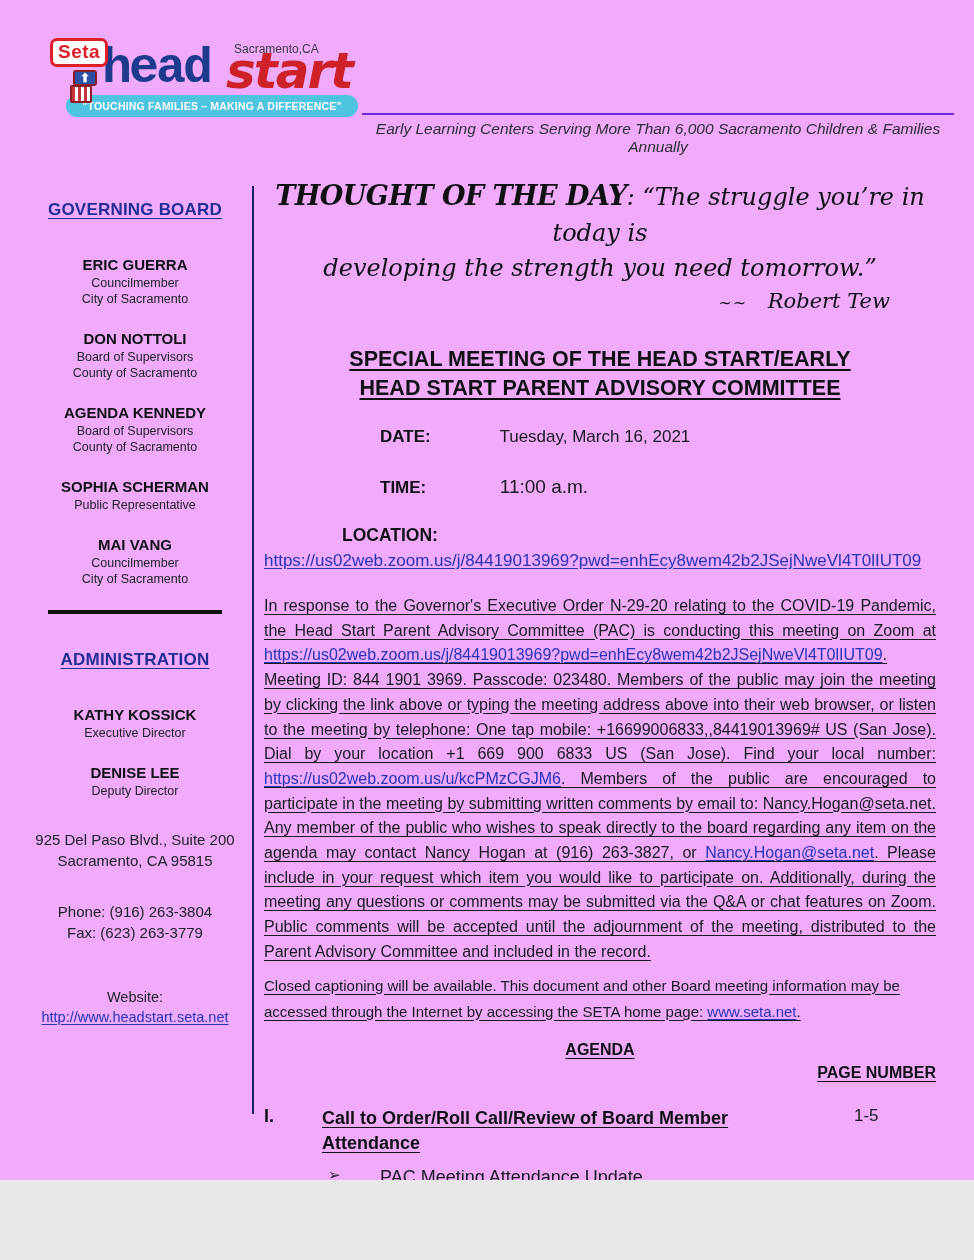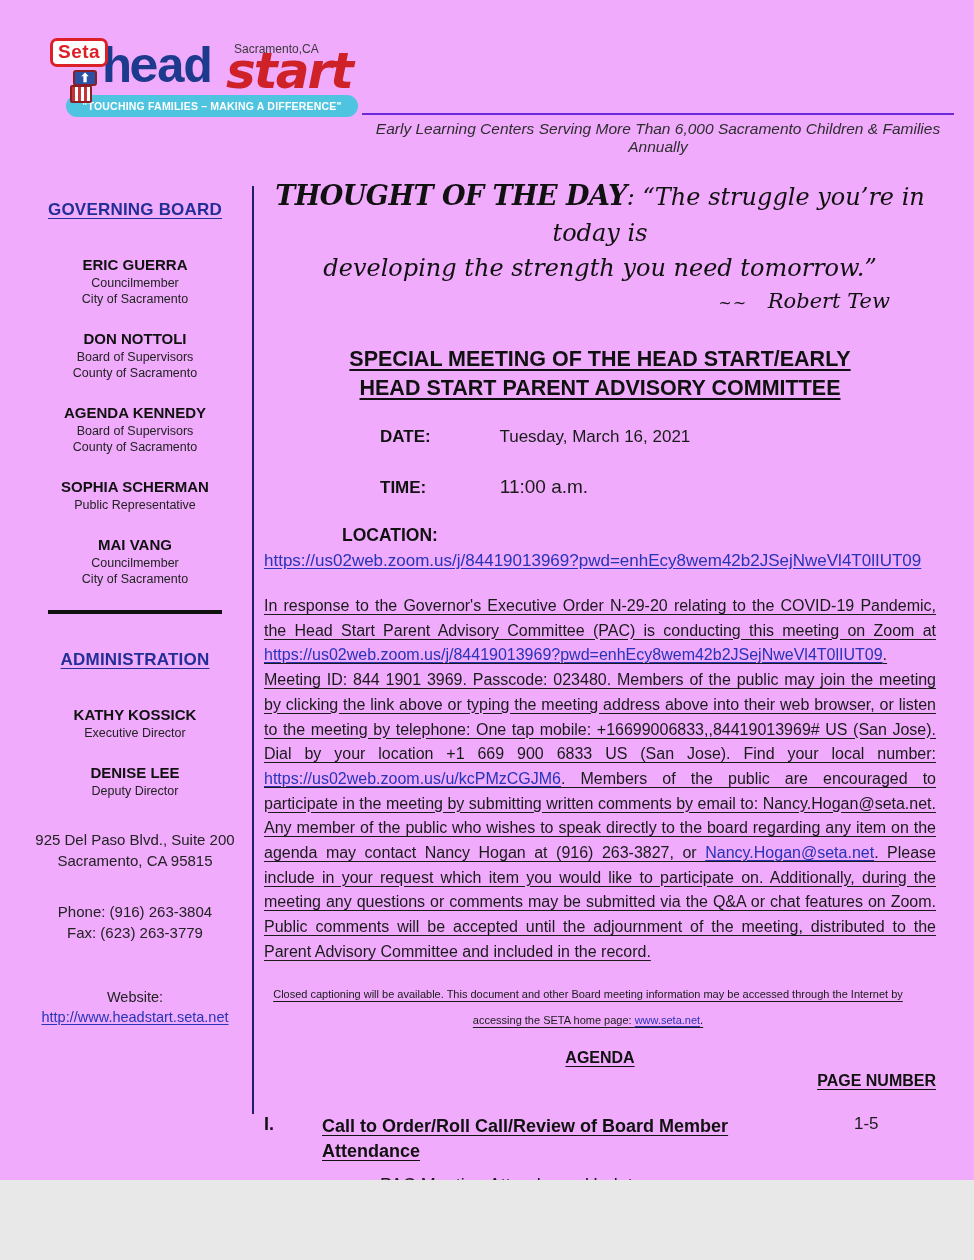--- a/index.html
+++ b/index.html
@@ -97,23 +97,23 @@
 
   .loc-row { margin-top:27px; padding-left:78px; font-size:17.5px; font-weight:bold; color:#111; }
   .loc-link { margin-top:3px; font-size:17px; line-height:24px; word-break:break-all; }
 
   .para1 {
     margin-top:21px; text-align:justify;
     font-size:16px; line-height:24.7px; color:#1a1a1a;
     text-decoration:underline; text-underline-offset:2.5px;
   }
   .para2 {
-    margin-top:16px; width:648px;
-    font-size:11px; line-height:26px; color:#1a1a1a;
-    text-decoration:underline; text-underline-offset:2.5px;text-align:center;
+    margin-top:8px; width:648px;
+    font-size:15px; line-height:26px; color:#1a1a1a;
+    text-decoration:underline; text-underline-offset:2.5px;
   }
 
   .agenda-heading { margin-top:16px; text-align:center; }
   .agenda-heading span, .page-number-heading span {
     font-size:16px; font-weight:bold; color:#111;
     text-decoration:underline; text-underline-offset:3px;
   }
   .page-number-heading { margin-top:5px; text-align:right; }
 
   .agenda-item { margin-top:24px; display:grid; grid-template-columns:58px 480px 1fr; }

